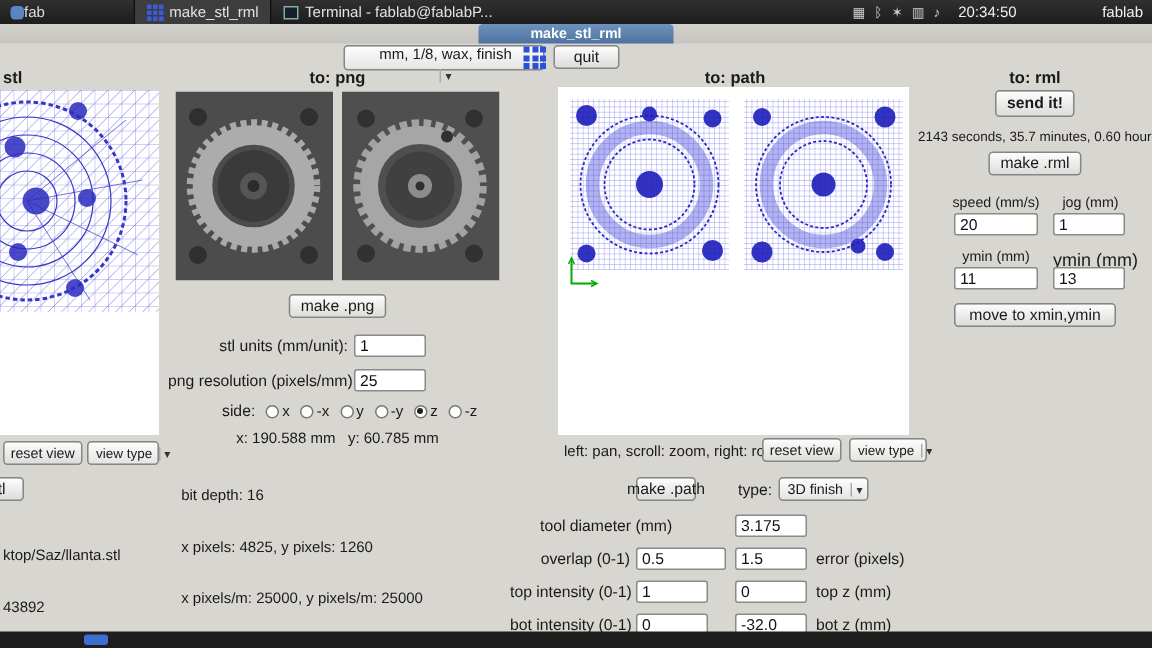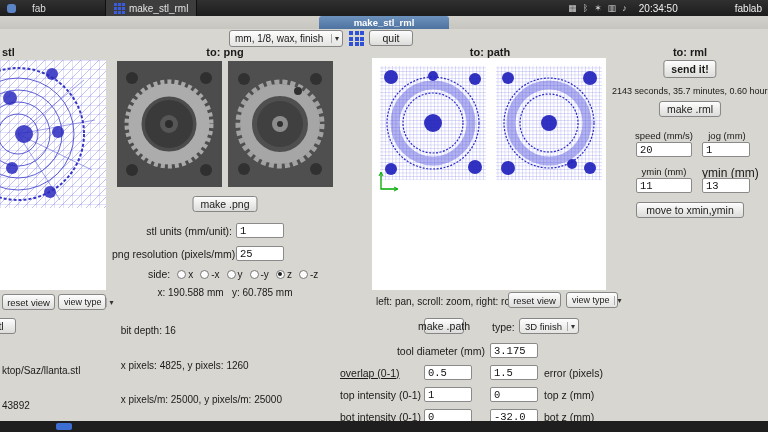--- a/index.html
+++ b/index.html
@@ -5,21 +5,21 @@
   html,body{margin:0;padding:0;}
   body{
     width:768px;height:432px;position:relative;overflow:hidden;
     background:#d8d6d0;font-family:"Liberation Sans",sans-serif;
     font-size:11px;color:#1a1a1a;
   }
   
   .top-panel{position:absolute;left:0;top:0;width:768px;height:16px;
     background:linear-gradient(#303030,#1d1d1d);color:#ddd;display:flex;
     align-items:center;font-size:10px;z-index:50;}
-  .panel-menu{display:flex;align-items:center;gap:16px;padding:0 7px;height:16px;}
+  .panel-menu{display:flex;align-items:center;gap:0;padding:0 7px;height:16px;}
   .fab-menu-dot{width:9px;height:9px;border-radius:3px;background:#5b84c4;}
   .task{display:flex;align-items:center;gap:4px;height:16px;padding:0 8px;
     color:#e2e2e2;white-space:nowrap;}
   .task.active{background:#3d3d3d;border-left:1px solid #101010;border-right:1px solid #101010;}
   .minifab{display:grid;grid-template-columns:repeat(3,3px);grid-template-rows:repeat(3,3px);gap:1px;}
   .minifab span{background:#3a5bdc;}
   .term-ic{width:10px;height:9px;background:#17202a;border:1px solid #8aa;box-sizing:border-box;}
   .spacer{flex:1;}
   .tray{display:flex;align-items:center;gap:6px;color:#cfcfcf;font-size:9px;}
   .clock{margin:0 57px 0 12px;color:#f0f0f0;}
@@ -37,21 +37,21 @@
     display:inline-flex;align-items:center;justify-content:center;
     box-sizing:border-box;color:#1a1a1a;cursor:default;white-space:nowrap;
     font-family:"Liberation Sans",sans-serif;}
   .combo{background:linear-gradient(#fdfdfd,#e4e4e2);border:1px solid #868686;
     border-radius:3px;font-size:10px;padding:0 3px 0 5px;height:17px;
     display:flex;align-items:center;justify-content:space-between;gap:4px;
     box-sizing:border-box;white-space:nowrap;}
   .combo .arr{font-size:8px;color:#333;border-left:1px solid #aaa;padding-left:3px;}
   .tinput{background:#fff;border:1px solid #8a8a8a;border-radius:2px;
     font-size:10.5px;height:15px;padding:0 3px;box-sizing:border-box;
-    font-family:Liberation Mono, monospace;color:#111;}
+    font-family:Liberation Sans, sans-serif;color:#111;}
   .lbl{font-size:10.5px;white-space:nowrap;}
   .colheader{font-weight:bold;font-size:11px;}
   .radio{width:9px;height:9px;border-radius:50%;border:1px solid #777;
     background:#fdfdfd;display:inline-block;position:relative;box-sizing:border-box;}
   .radio.sel::after{content:"";position:absolute;left:1.5px;top:1.5px;width:4px;height:4px;
     border-radius:50%;background:#222;}
   .fab-logo{display:grid;grid-template-columns:repeat(3,4px);grid-template-rows:repeat(3,4px);
     gap:1.5px;padding:1px;}
   .fab-logo span{background:#2e4fd8;}
   .smalltext{font-size:10px;line-height:11.5px;white-space:pre;}
@@ -81,37 +81,41 @@
         <span></span>
         <span></span>
         <span></span>
         <span></span>
         <span></span>
         <span></span>
         <span></span>
       </span>
     <span>make_stl_rml</span>
   </div>
+  <div class="task">
+    <span class="term-ic"></span>
+    <span>Terminal - fablab@fablabP...</span>
+  </div>
   <div class="spacer"></div>
   <div class="tray">
     <span>▦</span>
     <span>ᛒ</span>
     <span>✶</span>
     <span>▥</span>
     <span>♪</span>
   </div>
   <span class="clock">20:34:50</span>
   <span class="session-user">fablab</span>
 </div>
 
 <div class="titlebar">
   <div class="title-tab">make_stl_rml</div>
 </div>
 
-<div class="combo abs" style="left:229px;top:30px;width:114px;">
+<div class="combo abs" style="left:229px;top:30px;width:134px;flex-direction:column;">
   <span>mm, 1/8, wax, finish</span>
   <span class="arr">▾</span>
 </div>
 <div class="fab-logo abs" style="left:348px;top:30px;">
   <span></span>
     <span></span>
     <span></span>
     <span></span>
     <span></span>
     <span></span>
@@ -315,25 +319,25 @@
     <span class="arr">▾</span>
   </div>
 
   <div class="btn abs" style="left:84px;top:274px;width:40px;">make .path</div>
   <span class="abs lbl" style="left:152px;top:277px;">type:</span>
   <div class="combo abs" style="left:179px;top:274px;width:60px;height:16px;font-size:9.5px;">
     <span>3D finish</span>
     <span class="arr">▾</span>
   </div>
 
-  <span class="abs lbl" style="left:20px;top:301px;width:125px;text-align:right;display:inline-block;">tool diameter (mm)</span>
+  <span class="abs lbl" style="left:20px;top:301px;width:125px;display:inline-block;">tool diameter (mm)</span>
   <input class="tinput abs" style="left: 150px; top: 299px; width: 48px;" value="3.175">
 
-  <span class="abs lbl" style="left:0;top:323px;width:80px;text-align:left;display:inline-block;text-decoration:underline;">overlap (0-1)</span>
-  <input class="tinput abs" style="left: 84px; top: 321px; width: 48px;" value="0.5">
+  <span class="abs lbl" style="left:0;top:323px;width:80px;text-align:right;display:inline-block;">overlap (0-1)</span>
+  <input class="tinput abs" style="left: 84px; top: 321px; width: 60px;" value="0.5">
   <input class="tinput abs" style="left: 150px; top: 321px; width: 48px;" value="1.5">
   <span class="abs lbl" style="left:204px;top:323px;">error (pixels)</span>
 
   <span class="abs lbl" style="left:0;top:345px;width:80px;text-align:right;display:inline-block;">top intensity (0-1)</span>
   <input class="tinput abs" style="left: 84px; top: 343px; width: 48px;" value="1">
   <input class="tinput abs" style="left: 150px; top: 343px; width: 48px;" value="0">
   <span class="abs lbl" style="left:204px;top:345px;">top z (mm)</span>
 
   <span class="abs lbl" style="left:0;top:367px;width:80px;text-align:right;display:inline-block;">bot intensity (0-1)</span>
   <input class="tinput abs" style="left: 84px; top: 365px; width: 48px;" value="0">

